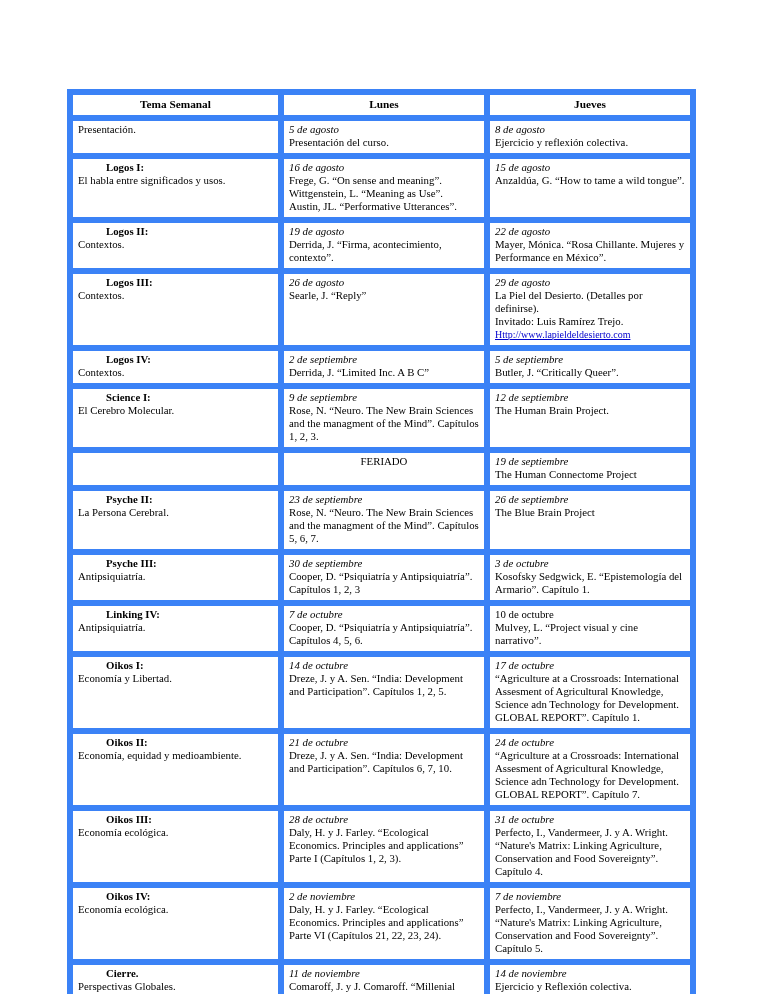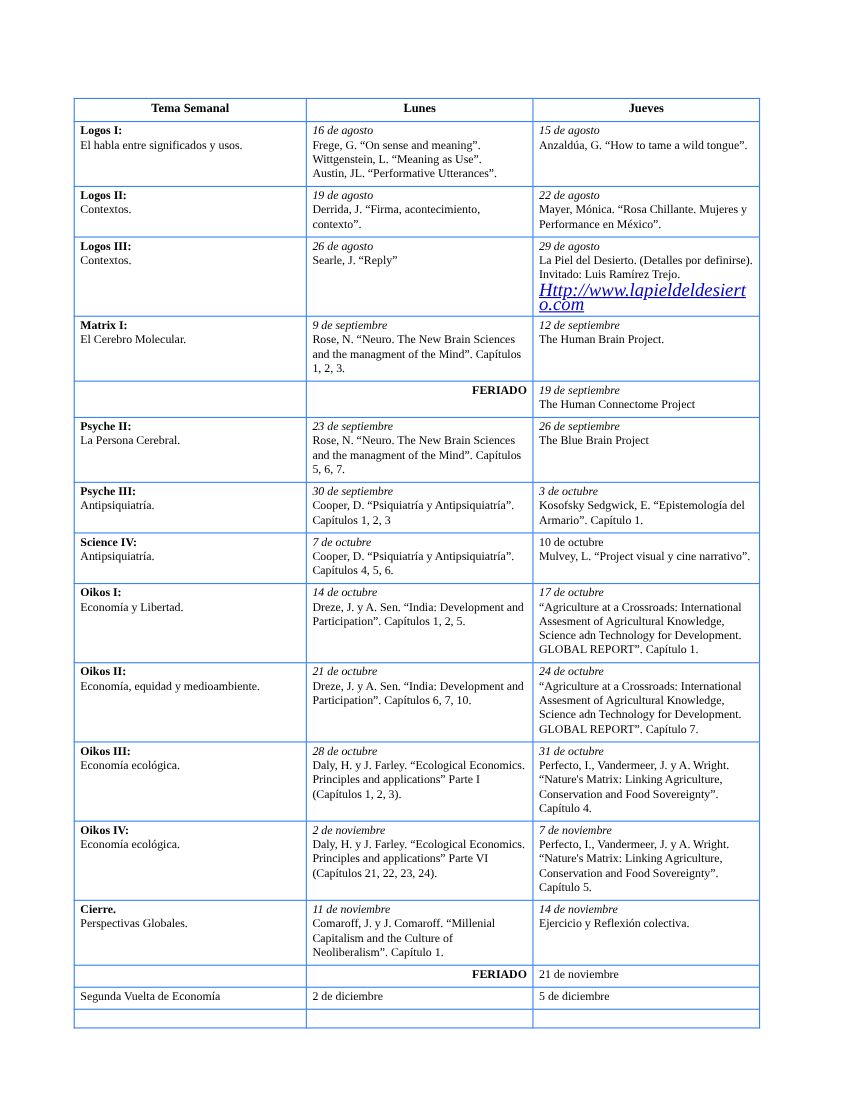--- a/index.html
+++ b/index.html
@@ -21,46 +21,45 @@
   table.schedule {
     position: absolute;
     left: 67px;
     top: 89px;
     border-collapse: collapse;
     table-layout: fixed;
     width: 623px;
   }
   table.schedule th,
   table.schedule td {
-    border: 1px solid #3b82f6;
+    border: 6px solid #3b82f6;
     vertical-align: top;
     padding: 2px 5px 4px 5px;
     font-size: 10.8px;
     line-height: 13px;
     font-weight: normal;
     text-align: left;
     word-wrap: break-word;
   }
   table.schedule th {
     text-align: center;
     font-weight: bold;
     font-size: 11.3px;
     padding: 3px 2px 4px 2px;
   }
   .line { min-height: 13px; }
   .italic { font-style: italic; }
-  .bold { font-weight: bold; }
-  .center { text-align: right; font-weight: bold; }
+  .bold { font-weight: bold; margin-left: 28px; }
+  .center { text-align: center; }
   a.link {
     display: block;
     color: #0000cc;
     text-decoration: underline;
-    font-size: 17px;
+    font-size: 10px;
     line-height: 13px;
-    font-style: italic;
   }
   tr.empty td { height: 10px; }
 </style>
 </head>
 <body>
 
 <div class="page">
   <table class="schedule">
     <colgroup>
       <col style="width:211px">
@@ -70,20 +69,33 @@
     <thead>
       <tr>
         <th>Tema Semanal</th>
         <th>Lunes</th>
         <th>Jueves</th>
       </tr>
     </thead>
     <tbody id="schedule-body">
         <tr>
           <td>
+            <div class="line">Presentación.</div>
+          </td>
+          <td>
+            <div class="line italic">5 de agosto</div>
+            <div class="line">Presentación del curso.</div>
+          </td>
+          <td>
+            <div class="line italic">8 de agosto</div>
+            <div class="line">Ejercicio y reflexión colectiva.</div>
+          </td>
+        </tr>
+        <tr>
+          <td>
             <div class="line bold">Logos I:</div>
             <div class="line">El habla entre significados y usos.</div>
           </td>
           <td>
             <div class="line italic">16 de agosto</div>
             <div class="line">Frege, G. “On sense and meaning”.</div>
             <div class="line">Wittgenstein, L. “Meaning as Use”.</div>
             <div class="line">Austin, JL. “Performative Utterances”.</div>
           </td>
           <td>
@@ -116,21 +128,35 @@
           </td>
           <td>
             <div class="line italic">29 de agosto</div>
             <div class="line">La Piel del Desierto. (Detalles por definirse).</div>
             <div class="line">Invitado: Luis Ramírez Trejo.</div>
             <a href="#" class="link">Http://www.lapieldeldesierto.com</a>
           </td>
         </tr>
         <tr>
           <td>
-            <div class="line bold">Matrix I:</div>
+            <div class="line bold">Logos IV:</div>
+            <div class="line">Contextos.</div>
+          </td>
+          <td>
+            <div class="line italic">2 de septiembre</div>
+            <div class="line">Derrida, J. “Limited Inc. A B C”</div>
+          </td>
+          <td>
+            <div class="line italic">5 de septiembre</div>
+            <div class="line">Butler, J. “Critically Queer”.</div>
+          </td>
+        </tr>
+        <tr>
+          <td>
+            <div class="line bold">Science I:</div>
             <div class="line">El Cerebro Molecular.</div>
           </td>
           <td>
             <div class="line italic">9 de septiembre</div>
             <div class="line">Rose, N. “Neuro. The New Brain Sciences and the managment of the Mind”. Capítulos 1, 2, 3.</div>
           </td>
           <td>
             <div class="line italic">12 de septiembre</div>
             <div class="line">The Human Brain Project.</div>
           </td>
@@ -168,21 +194,21 @@
             <div class="line italic">30 de septiembre</div>
             <div class="line">Cooper, D. “Psiquiatría y Antipsiquiatría”. Capítulos 1, 2, 3</div>
           </td>
           <td>
             <div class="line italic">3 de octubre</div>
             <div class="line">Kosofsky Sedgwick, E. “Epistemología del Armario”. Capítulo 1.</div>
           </td>
         </tr>
         <tr>
           <td>
-            <div class="line bold">Science IV:</div>
+            <div class="line bold">Linking IV:</div>
             <div class="line">Antipsiquiatría.</div>
           </td>
           <td>
             <div class="line italic">7 de octubre</div>
             <div class="line">Cooper, D. “Psiquiatría y Antipsiquiatría”. Capítulos 4, 5, 6.</div>
           </td>
           <td>
             <div class="line">10 de octubre</div>
             <div class="line">Mulvey, L. “Project visual y cine narrativo”.</div>
           </td>

